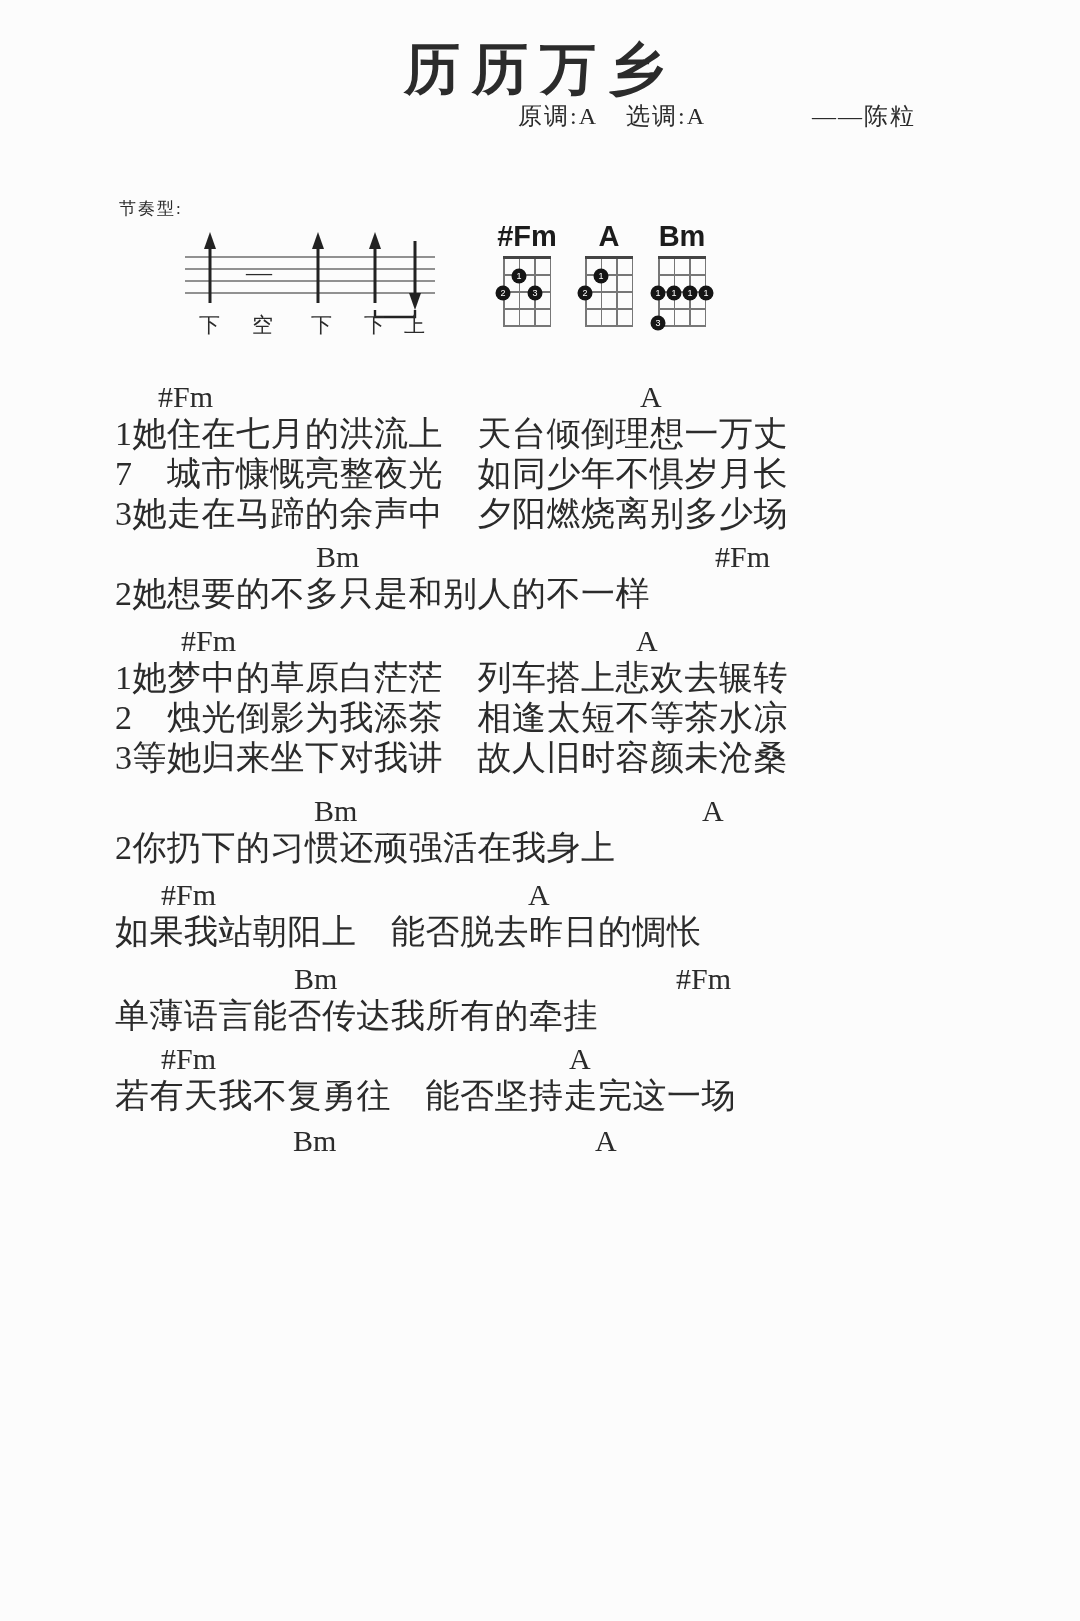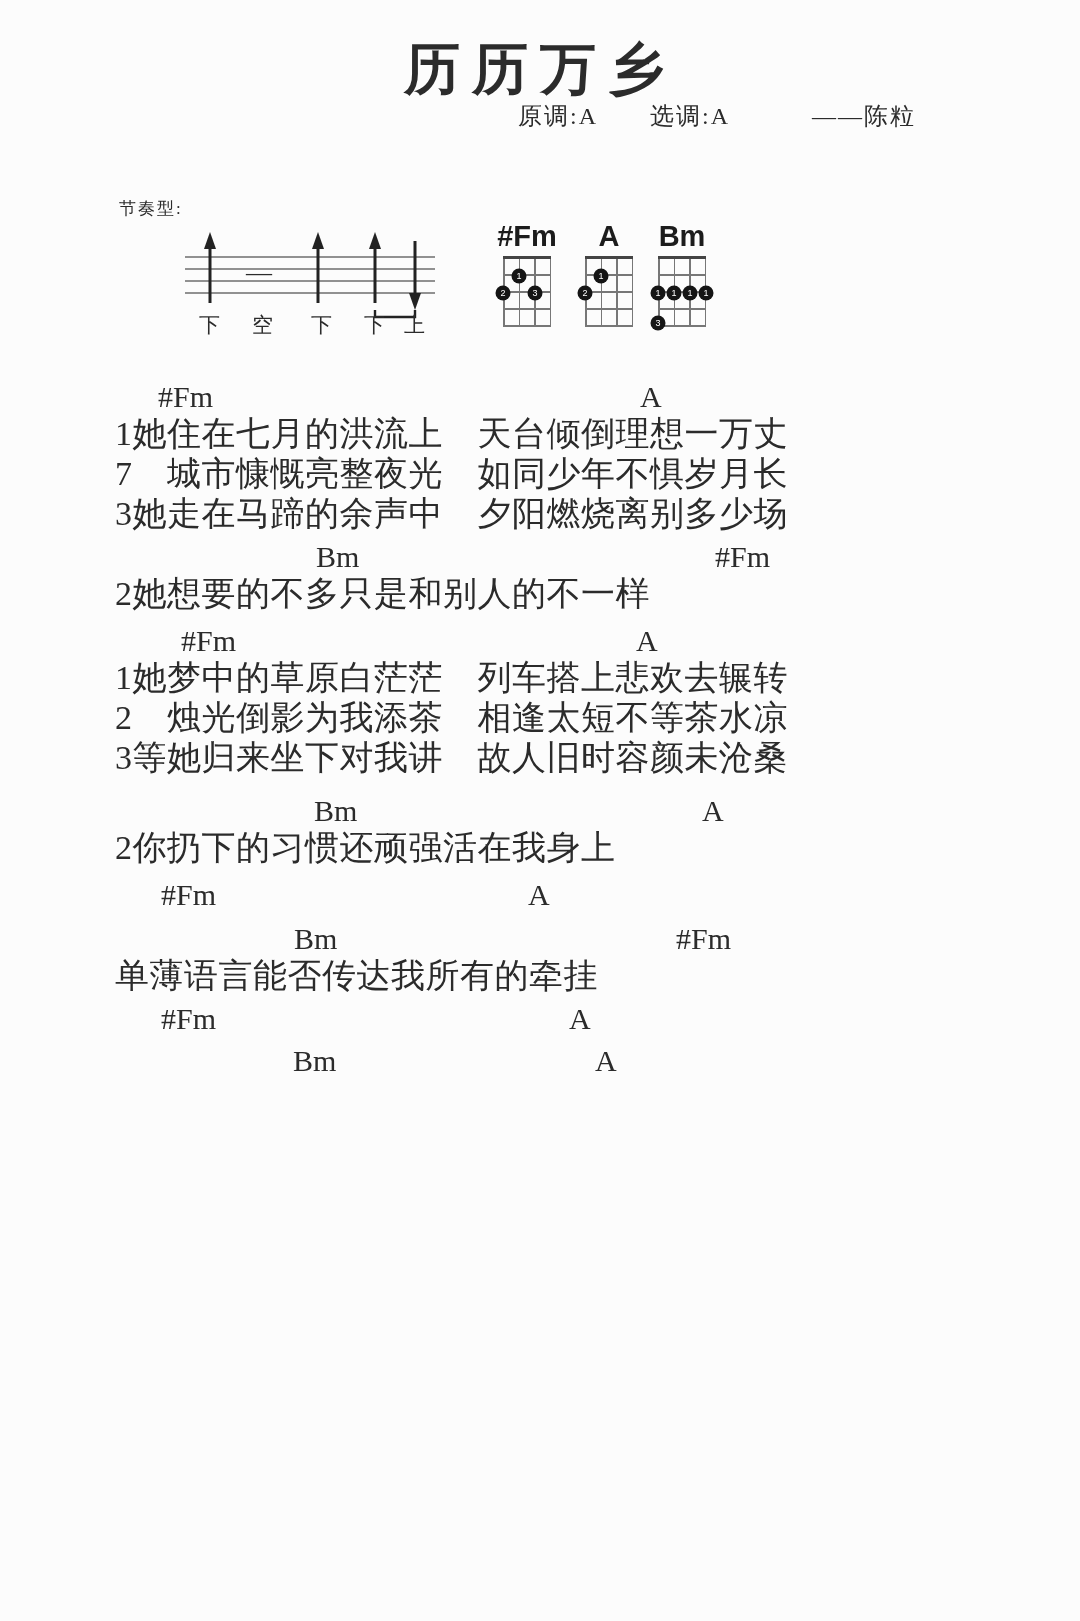--- a/index.html
+++ b/index.html
@@ -7,21 +7,21 @@
   .page {
     position:relative; width:1080px; height:1621px;
     background:#fcfcfc; color:#2b2b2b;
     font-family:"Liberation Serif","DejaVu Serif",serif;
     overflow:hidden; margin:0 auto;
   }
   .title {
     position:absolute; top:26px; left:0; width:100%;
     text-align:center; font-size:56px; font-weight:bold; letter-spacing:12px;margin-top:6px;
   }
-  .meta-keys { position:absolute; top:100px; left:518px; display:flex; gap:52px; font-size:24px; letter-spacing:2px; }
+  .meta-keys { position:absolute; top:100px; left:518px; display:flex; gap:28px; font-size:24px; letter-spacing:2px; }
   .artist    { position:absolute; top:100px; left:812px; font-size:24px; letter-spacing:2px; }
 
   .rhythm-label { position:absolute; left:119px; top:197px; font-size:17px; letter-spacing:2px; }
   .rhythm-svg   { position:absolute; left:185px; top:225px; }
   .rest-symbol  { position:absolute; left:246px; top:258px; font-size:26px; }
   .stroke-label { position:absolute; top:311px; font-size:21px; }
 
   .diagram { position:absolute; top:216px; width:76px; text-align:center; }
   .dname   { font-family:"Liberation Sans","DejaVu Sans",sans-serif; font-weight:bold; font-size:29px; height:40px; line-height:40px; color:#1c1c1c; }
   .grid    { position:relative; width:48px; height:68px; margin:0 auto; border-top:3px solid #444; }
@@ -180,35 +180,37 @@
         <span style="left:587px">A</span>
       </div>
       <div class="lyric">2你扔下的习惯还顽强活在我身上</div>
     </div>
 
     <div class="section" style="margin-bottom:8px">
       <div class="chord-row">
         <span style="left:46px">#Fm</span>
         <span style="left:413px">A</span>
       </div>
+      <div class="lyric">如果我站朝阳上　能否脱去昨日的惆怅</div>
     </div>
 
     <div class="section" style="margin-bottom:4px">
       <div class="chord-row">
         <span style="left:179px">Bm</span>
         <span style="left:561px">#Fm</span>
       </div>
       <div class="lyric">单薄语言能否传达我所有的牵挂</div>
     </div>
 
     <div class="section" style="margin-bottom:6px">
       <div class="chord-row">
         <span style="left:46px">#Fm</span>
         <span style="left:454px">A</span>
       </div>
+      <div class="lyric">若有天我不复勇往　能否坚持走完这一场</div>
     </div>
 
     <div class="section">
       <div class="chord-row">
         <span style="left:178px">Bm</span>
         <span style="left:480px">A</span>
       </div>
     </div>
 
   </div>

